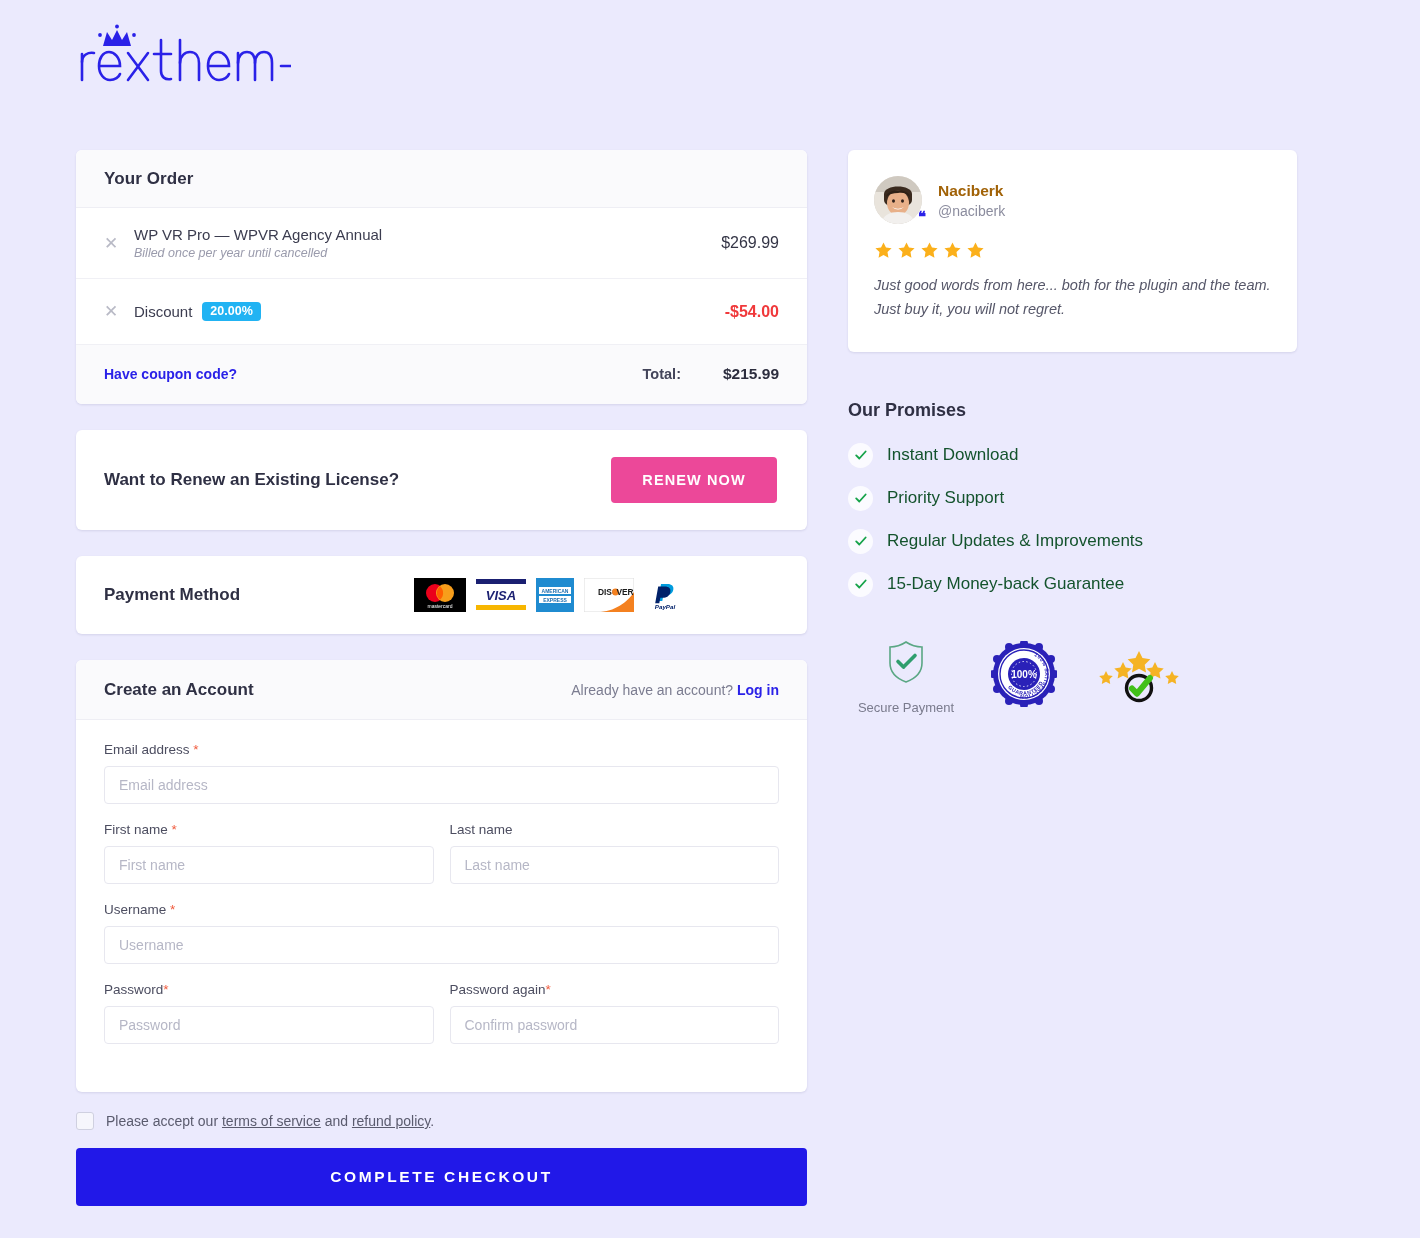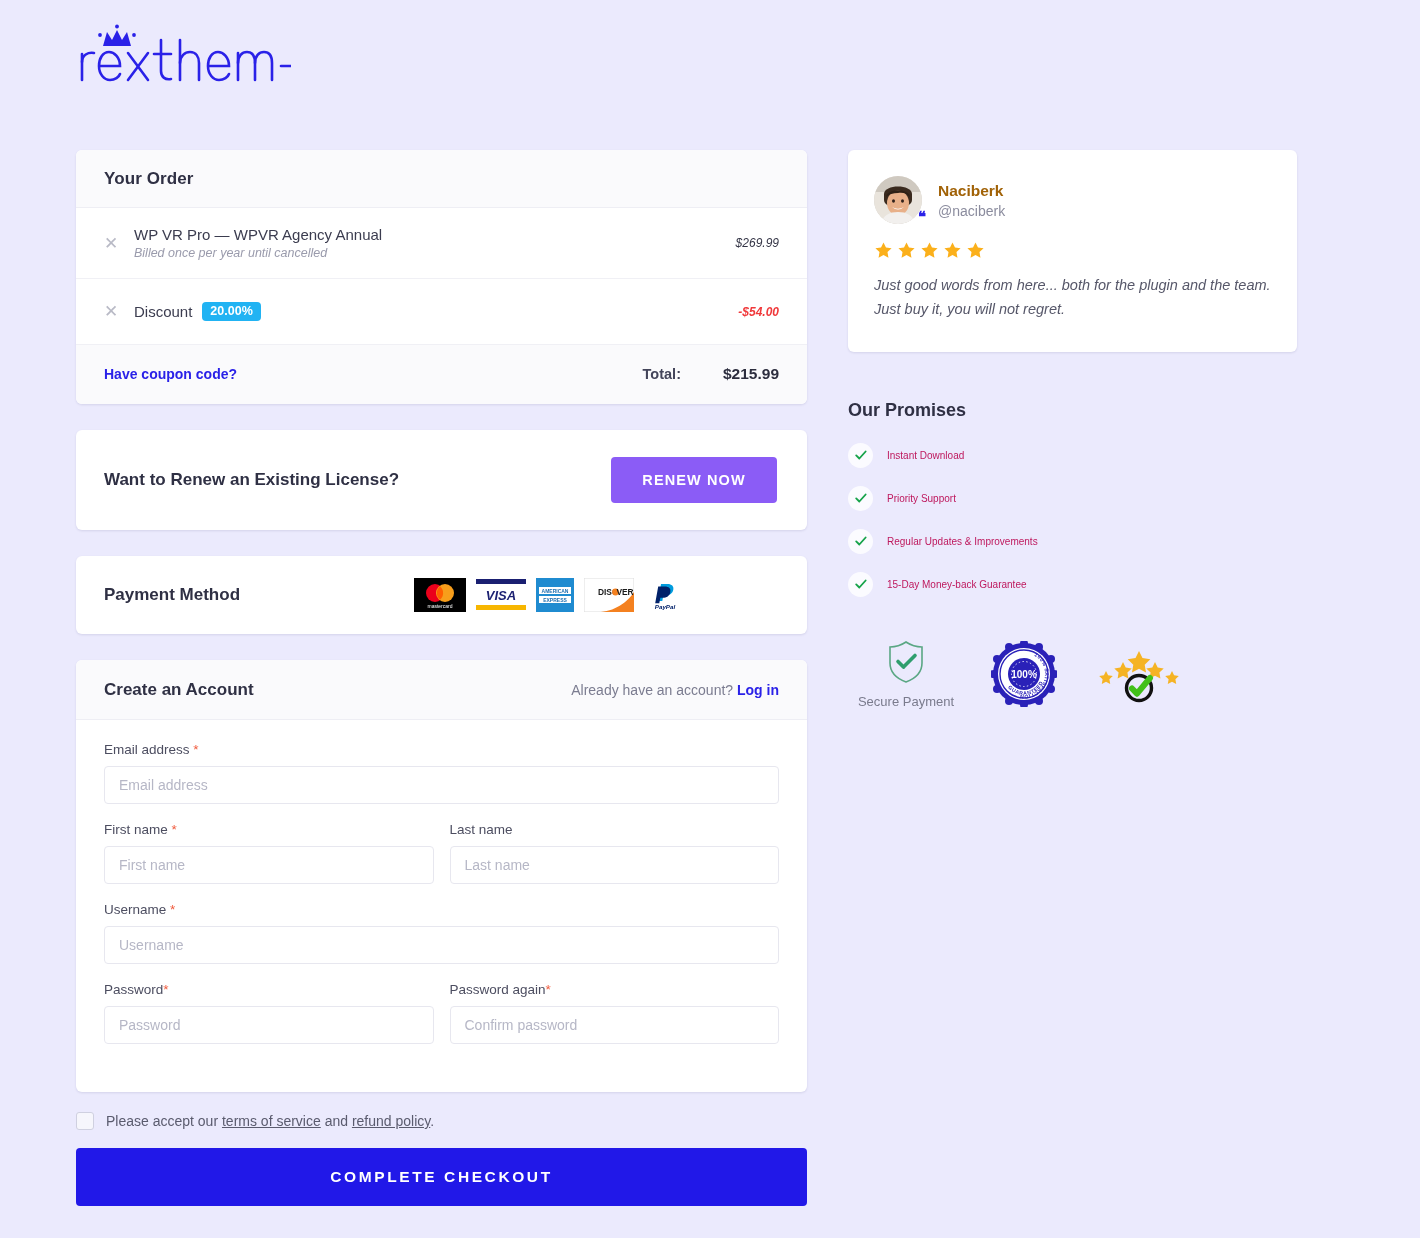--- a/index.html
+++ b/index.html
@@ -44,21 +44,21 @@
   }
   .order-row.item { min-height: 71px; }
   .rm {
     width: 30px; flex: 0 0 30px;
     color: #b9bac6; font-size: 17px; line-height: 1;
     cursor: pointer; user-select: none;
   }
   .order-row .mid { flex: 1 1 auto; display: flex; align-items: center; }
   .item-title { font-size: 15px; color: #3b3c4f; }
   .item-sub { font-size: 12.5px; color: #9a9bac; font-style: italic; margin-top: 3px; }
-  .price { font-size: 12px; color: #343546; white-space: nowrap; font-style: italic; }
+  .price { font-size: 16px; color: #343546; white-space: nowrap; }
   .price.neg { color: #f0393b; font-weight: bold; }
   .disc-label { font-size: 15px; color: #3b3c4f; }
   .disc-badge {
     margin-left: 10px;
     background: #21b3f3; color: #fff;
     font-size: 12.5px; font-weight: bold;
     padding: 3px 8px 4px 8px; border-radius: 4px; line-height: 1;
   }
   .order-foot {
     display: flex; align-items: center; justify-content: space-between;
@@ -71,21 +71,21 @@
   }
   .total-wrap { display: flex; align-items: baseline; }
   .total-label { font-size: 14.5px; font-weight: bold; color: #43445a; margin-right: 42px; }
   .total-val { font-size: 15.5px; font-weight: bold; color: #2c2d3e; }
 
   
   .renew-card { margin-top: 26px; display: flex; align-items: center; justify-content: space-between;
                 padding: 27px 30px 27px 28px; }
   .renew-title { font-size: 17px; font-weight: bold; color: #2f3044; }
   .renew-btn {
-    background: #8b5cf6; color: #ffffff;
+    background: #ec4899; color: #ffffff;
     border: none; border-radius: 4px;
     font-family: inherit; font-size: 14.5px; font-weight: bold;
     letter-spacing: 1.1px;
     padding: 15px 30px; cursor: pointer;
     min-width: 166px;
   }
 
   
   .pay-card { margin-top: 26px; display: flex; align-items: center; padding: 22px 28px; }
   .pay-title { font-size: 17px; font-weight: bold; color: #2f3044; }
@@ -160,29 +160,29 @@
   
   .promises { margin-top: 48px; }
   .promises h3 { font-size: 18px; font-weight: bold; color: #2f3044; margin-bottom: 22px; }
   .promise { display: flex; align-items: center; margin-bottom: 18px; }
   .promise:last-child { margin-bottom: 0; }
   .pcheck {
     width: 25px; height: 25px; flex: 0 0 25px; border-radius: 50%;
     background: #fbfbff; display: flex; align-items: center; justify-content: center;
     margin-right: 14px;
   }
-  .promise-label { font-size: 10px; color: #be185d; }
+  .promise-label { font-size: 17px; color: #14532d; }
 
   
   .trust { margin-top: 42px; display: flex; align-items: flex-start; }
   .trust-item { display: flex; flex-direction: column; align-items: center; }
   .trust-item.secure { width: 116px; }
   .trust-item.seal { width: 112px; margin-left: 4px; padding-top: 2px; }
   .trust-item.rating { width: 110px; margin-left: 4px; padding-top: 6px; }
-  .trust-caption { font-size: 13px; color: #7a7b8d; margin-top: 9px; }
+  .trust-caption { font-size: 13px; color: #7a7b8d; margin-top: 15px; }
   .trust svg { display: block; }
 </style>
 </head>
 <body>
 
 <div class="page">
 
   <div class="logo-wrap">
     <svg class="logo-svg" width="215" height="60" viewBox="0 0 215 60">
       <g fill="none" stroke="#2a21e8" stroke-width="2.6" stroke-linecap="round">

